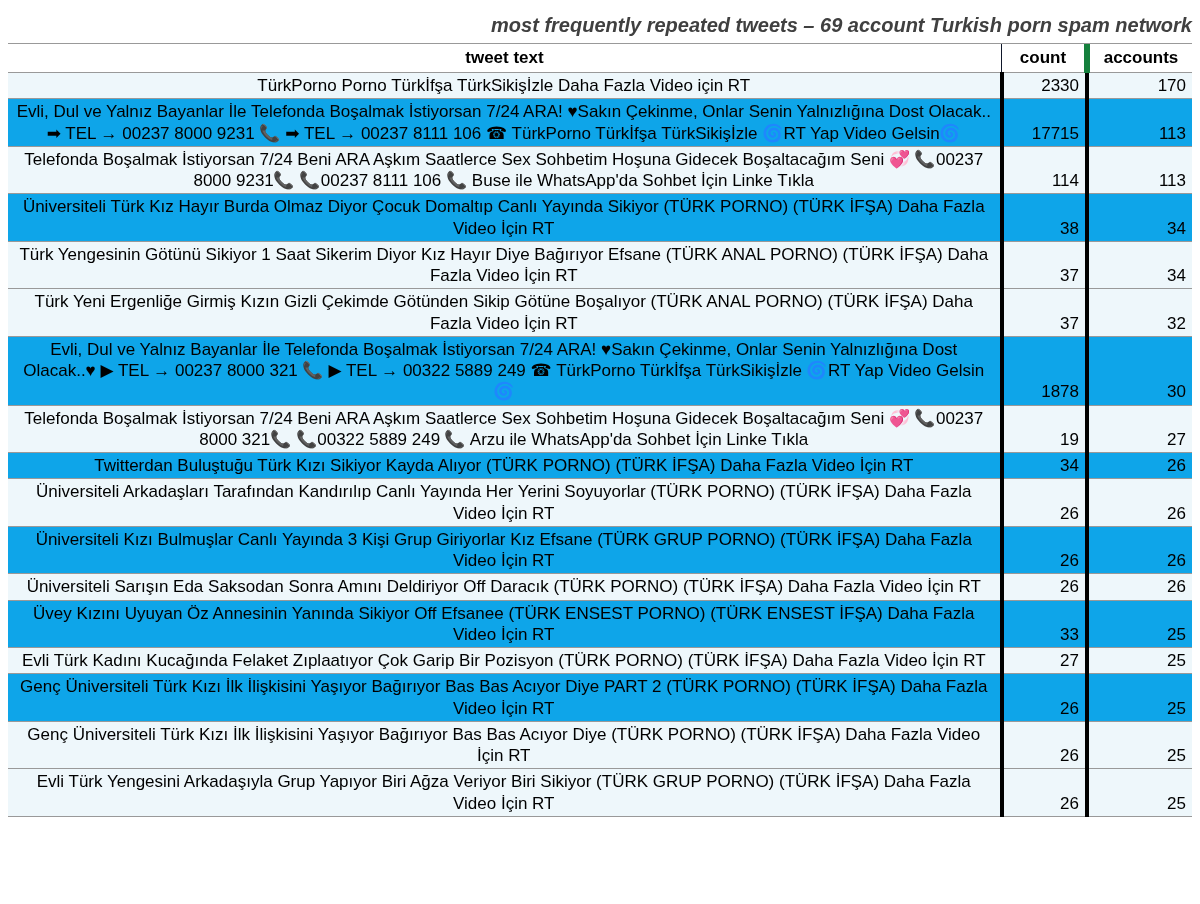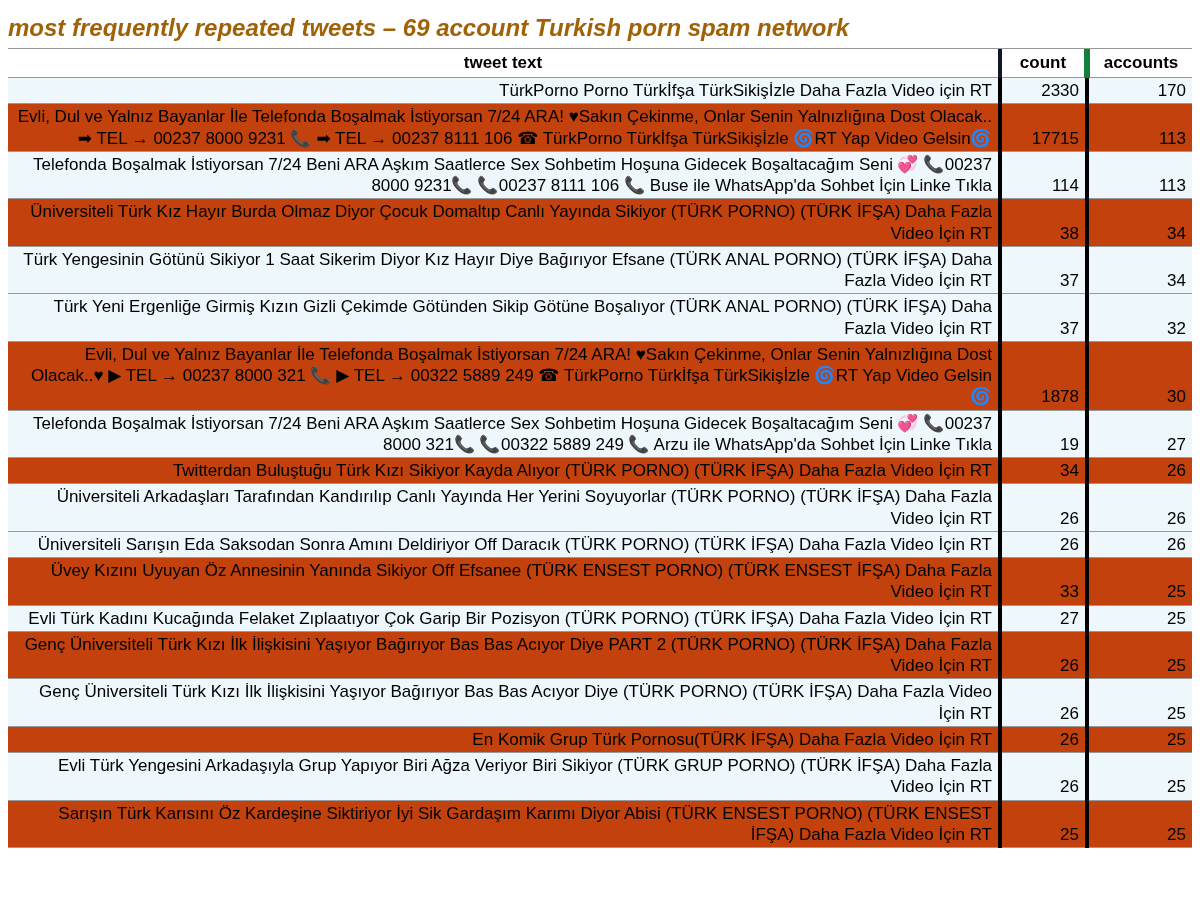--- a/index.html
+++ b/index.html
@@ -4,65 +4,65 @@
 <style>
   body {
     margin: 0;
     padding: 8px;
     font-family: Arial, Helvetica, sans-serif;
     background: #ffffff;
     width: 1200px;
     box-sizing: border-box;
   }
   .title {
-    text-align: left;
-    font-size: 24px;
+    text-align: right;
+    font-size: 20px;
     font-weight: bold;
     font-style: italic;
-    color: #a16207;
+    color: #404040;
     padding: 6px 0;
     border-bottom: 1px solid #999;
   }
   table {
     width: 100%;
     border-collapse: collapse;
     table-layout: fixed;
   }
   th {
     font-weight: bold;
     font-size: 17px;
     text-align: center;
     padding: 4px 6px;
     border-bottom: 1px solid #999;
     background: #ffffff;
     color: #000;
     vertical-align: bottom;
   }
   th.col-text { width: auto; text-align: center; }
-  th.col-count { width: 70px; border-left: 4px solid #0f172a; }
+  th.col-count { width: 70px; border-left: 1px solid #0f172a; }
   th.col-accounts { width: 90px; border-left: 6px solid #15803d; }
   td {
     font-size: 17px;
     padding: 2px 6px;
     border-bottom: 1px solid #999;
     vertical-align: bottom;
     line-height: 1.25;
     color: #000;
   }
   td.text-cell {
-    text-align: right;
+    text-align: center;
     word-wrap: break-word;
   }
   td.num-cell {
     text-align: right;
     border-left: 4px solid #000000;
     white-space: nowrap;
   }
   tr.odd { background: #eef7fb; }
-  tr.even { background: #c2410c; }
+  tr.even { background: #0ea5e9; }
 </style>
 </head>
 <body>
 
 <div class="title">most frequently repeated tweets – 69 account Turkish porn spam network</div>
 
 <table>
   <thead>
     <tr>
       <th class="col-text">tweet text</th>
@@ -114,20 +114,25 @@
       <tr class="even">
         <td class="text-cell">Twitterdan Buluştuğu Türk Kızı Sikiyor Kayda Alıyor (TÜRK PORNO) (TÜRK İFŞA) Daha Fazla Video İçin RT</td>
         <td class="num-cell">34</td>
         <td class="num-cell">26</td>
       </tr>
       <tr class="odd">
         <td class="text-cell">Üniversiteli Arkadaşları Tarafından Kandırılıp Canlı Yayında Her Yerini Soyuyorlar (TÜRK PORNO) (TÜRK İFŞA) Daha Fazla Video İçin RT</td>
         <td class="num-cell">26</td>
         <td class="num-cell">26</td>
       </tr>
+      <tr class="even">
+        <td class="text-cell">Üniversiteli Kızı Bulmuşlar Canlı Yayında 3 Kişi Grup Giriyorlar Kız Efsane (TÜRK GRUP PORNO) (TÜRK İFŞA) Daha Fazla Video İçin RT</td>
+        <td class="num-cell">26</td>
+        <td class="num-cell">26</td>
+      </tr>
       <tr class="odd">
         <td class="text-cell">Üniversiteli Sarışın Eda Saksodan Sonra Amını Deldiriyor Off Daracık (TÜRK PORNO) (TÜRK İFŞA) Daha Fazla Video İçin RT</td>
         <td class="num-cell">26</td>
         <td class="num-cell">26</td>
       </tr>
       <tr class="even">
         <td class="text-cell">Üvey Kızını Uyuyan Öz Annesinin Yanında Sikiyor Off Efsanee (TÜRK ENSEST PORNO) (TÜRK ENSEST İFŞA) Daha Fazla Video İçin RT</td>
         <td class="num-cell">33</td>
         <td class="num-cell">25</td>
       </tr>
@@ -139,29 +144,19 @@
       <tr class="even">
         <td class="text-cell">Genç Üniversiteli Türk Kızı İlk İlişkisini Yaşıyor Bağırıyor Bas Bas Acıyor Diye PART 2 (TÜRK PORNO) (TÜRK İFŞA) Daha Fazla Video İçin RT</td>
         <td class="num-cell">26</td>
         <td class="num-cell">25</td>
       </tr>
       <tr class="odd">
         <td class="text-cell">Genç Üniversiteli Türk Kızı İlk İlişkisini Yaşıyor Bağırıyor Bas Bas Acıyor Diye (TÜRK PORNO) (TÜRK İFŞA) Daha Fazla Video İçin RT</td>
         <td class="num-cell">26</td>
         <td class="num-cell">25</td>
       </tr>
-      <tr class="even">
-        <td class="text-cell">En Komik Grup Türk Pornosu(TÜRK İFŞA) Daha Fazla Video İçin RT</td>
-        <td class="num-cell">26</td>
-        <td class="num-cell">25</td>
-      </tr>
       <tr class="odd">
         <td class="text-cell">Evli Türk Yengesini Arkadaşıyla Grup Yapıyor Biri Ağza Veriyor Biri Sikiyor (TÜRK GRUP PORNO) (TÜRK İFŞA) Daha Fazla Video İçin RT</td>
         <td class="num-cell">26</td>
-        <td class="num-cell">25</td>
-      </tr>
-      <tr class="even">
-        <td class="text-cell">Sarışın Türk Karısını Öz Kardeşine Siktiriyor İyi Sik Gardaşım Karımı Diyor Abisi (TÜRK ENSEST PORNO) (TÜRK ENSEST İFŞA) Daha Fazla Video İçin RT</td>
-        <td class="num-cell">25</td>
         <td class="num-cell">25</td>
       </tr>
     </tbody>
 </table>
 
 </body></html>

